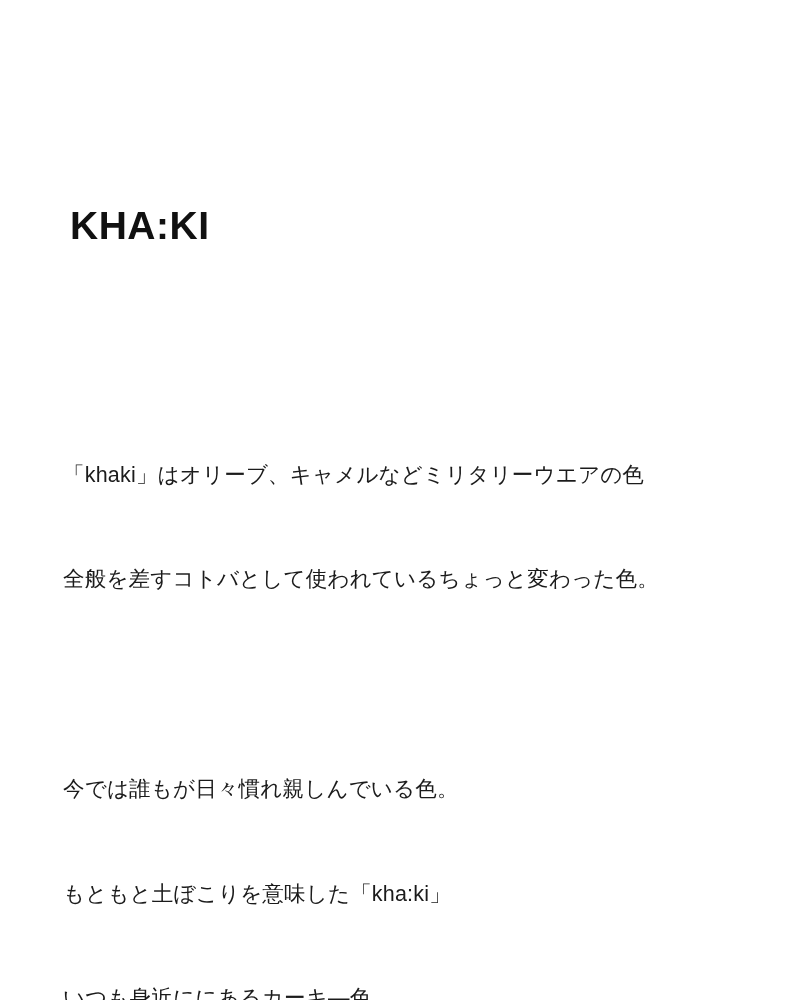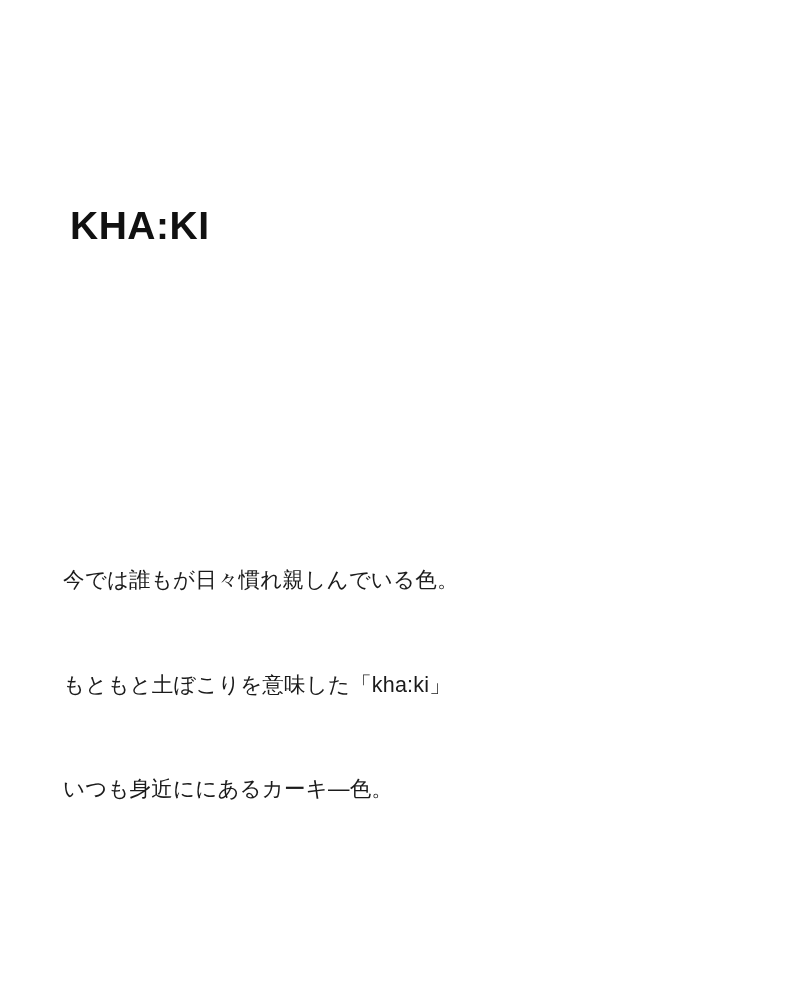--- a/index.html
+++ b/index.html
@@ -72,20 +72,22 @@
 
 <div class="page">
 
   <div class="brand-block">
     <div class="brand-logo">KHA:KI</div>
   </div>
 
   <div class="copy-block">
 
     <p class="para lead">
+      <span class="line">「khaki」はオリーブ、キャメルなどミリタリーウエアの色</span>
+      <span class="line">全般を差すコトバとして使われているちょっと変わった色。</span>
     </p>
 
     <p class="para middle">
       <span class="line">今では誰もが日々慣れ親しんでいる色。</span>
       <span class="line">もともと土ぼこりを意味した「kha:ki」</span>
       <span class="line">いつも身近ににあるカーキ―色。</span>
       
       
     </p>
 

